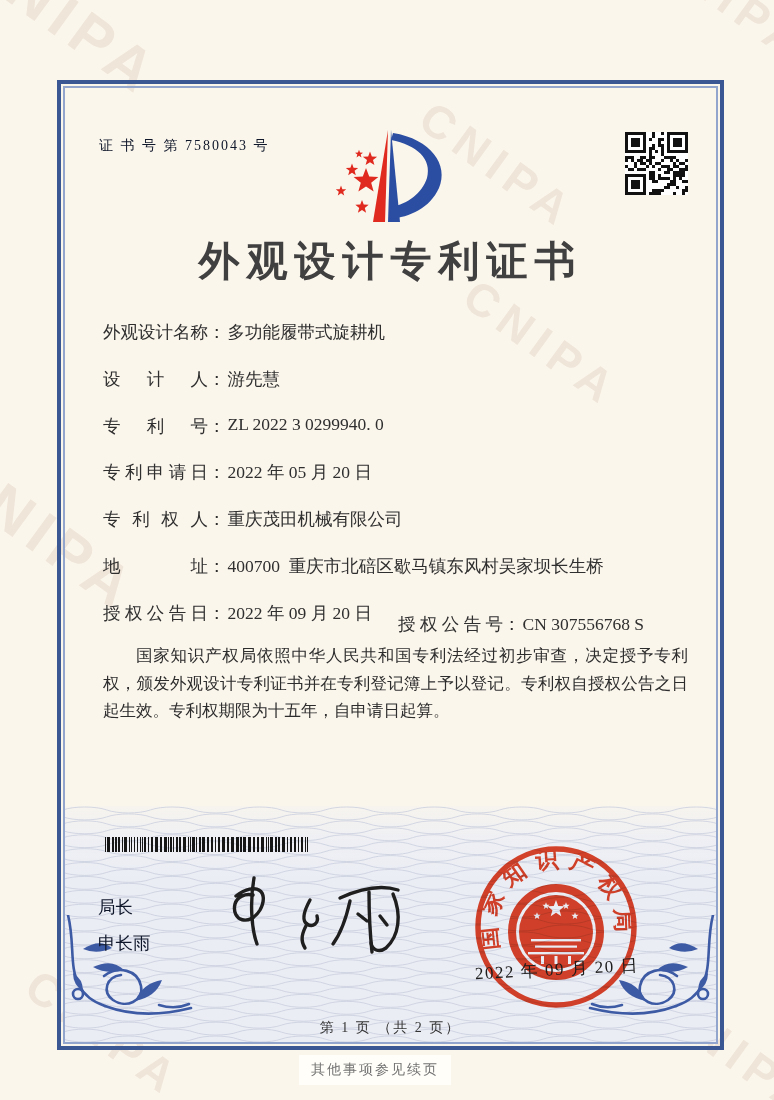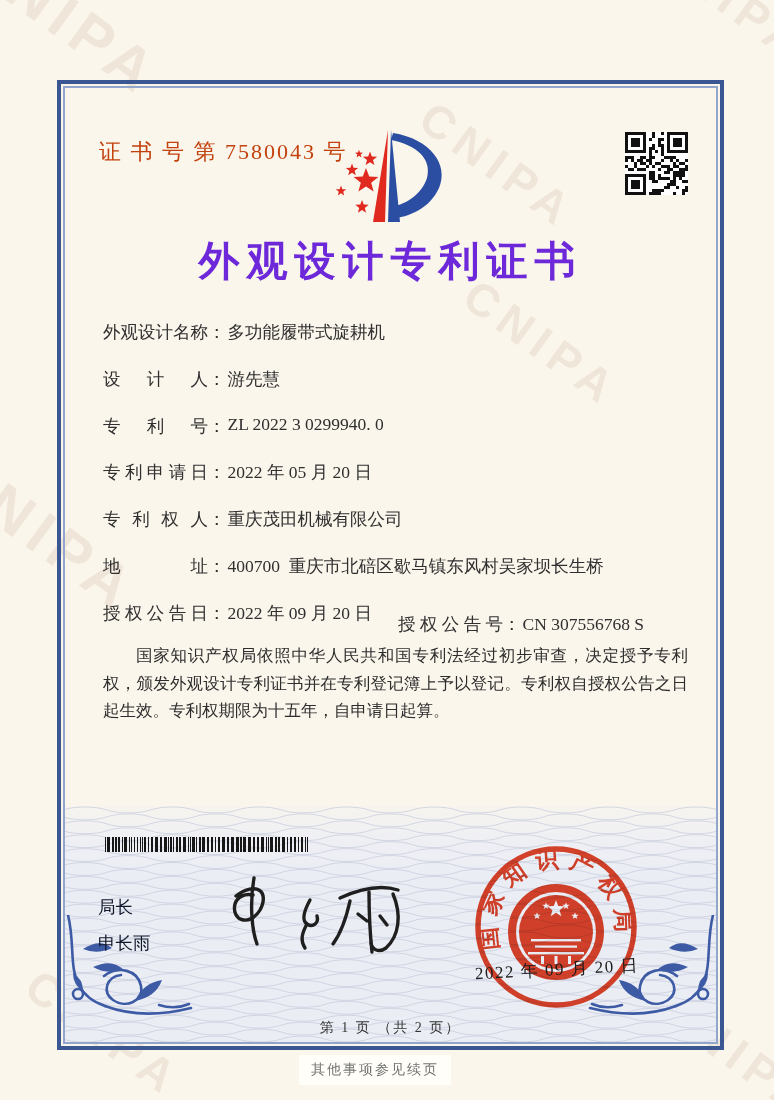--- a/index.html
+++ b/index.html
@@ -21,27 +21,27 @@
   .wm.big{font-size:60px;}
   
   .frame{
     position:absolute;left:57px;top:80px;width:667px;height:970px;
     border:4px solid #3a5794;box-sizing:border-box;z-index:1;
   }
   .frame-inner{
     position:absolute;inset:2px;border:2px solid #92a6cd;pointer-events:none;z-index:6;
   }
   
-  .cert-no{position:absolute;left:38px;top:53px;font-size:22px;letter-spacing:2px;color:#c2410c;z-index:2;}
+  .cert-no{position:absolute;left:38px;top:53px;font-size:14px;letter-spacing:2px;color:#0f172a;z-index:2;}
   .logo{position:absolute;left:254px;top:34px;width:150px;height:118px;z-index:2;}
   .qr{position:absolute;left:564px;top:48px;width:63px;height:63px;z-index:2;background:#fff;}
   .title{
     position:absolute;left:0;right:0;top:148px;height:58px;line-height:58px;
     text-align:center;font-size:41px;font-weight:bold;letter-spacing:7px;
-    color:#6d28d9;z-index:2;
+    color:#404040;z-index:2;
   }
   
   .fields{position:absolute;left:42px;right:28px;top:236px;z-index:2;font-size:17.5px;}
   .frow{height:46.8px;display:flex;align-items:flex-start;position:relative;}
   .flabel{display:inline-block;width:105px;text-align:justify;text-align-last:justify;color:#2f2f2f;}
   .fcolon{margin-right:2px;}
   .fval{white-space:pre;color:#2f2f2f;}
   .fpair2{position:absolute;left:295px;top:0;height:46.8px;display:flex;align-items:center;}
   
   .paras{position:absolute;left:42px;right:32px;top:558px;z-index:2;font-size:16.5px;line-height:27.5px;text-align:justify;}

